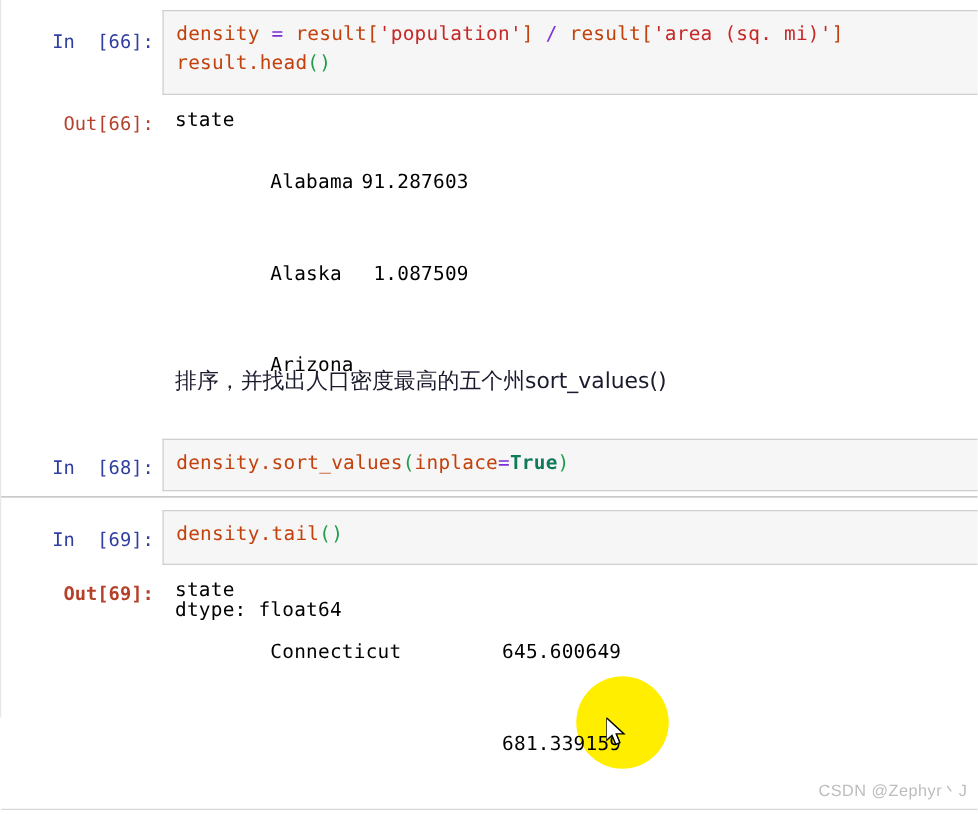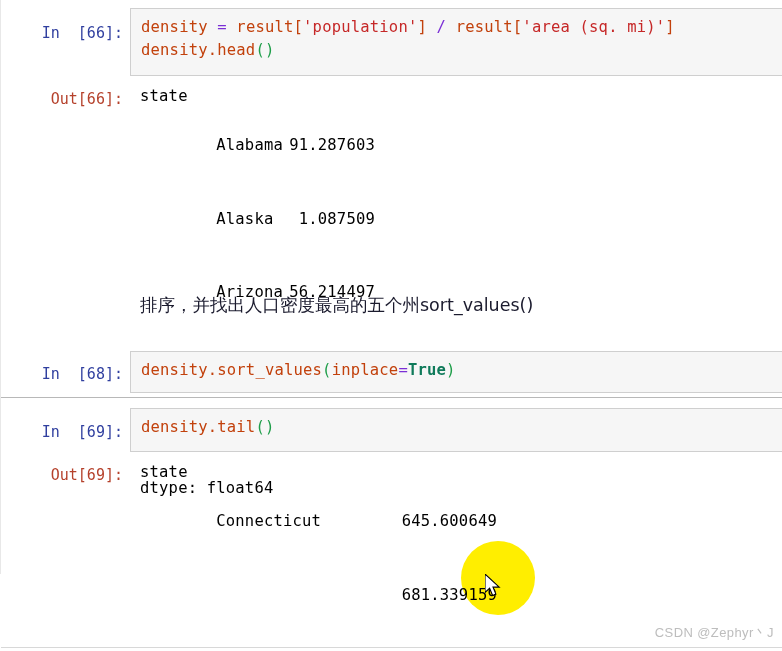--- a/index.html
+++ b/index.html
@@ -142,36 +142,36 @@
 </style>
 </head>
 <body>
 
 <div class="nb">
 
   <div class="cell" style="top:8px;">
     <div class="prompt prompt-in" style="top:14px;">In  [66]:</div>
     <div class="input-box" style="top:0px; height:68px;">
       <div class="code-line"><span class="tok-plain">density </span><span class="tok-op">=</span><span class="tok-plain"> result[</span><span class="tok-str">'population'</span><span class="tok-plain">] </span><span class="tok-op">/</span><span class="tok-plain"> result[</span><span class="tok-str">'area (sq. mi)'</span><span class="tok-plain">]</span></div>
-      <div class="code-line"><span class="tok-plain">density.head</span><span class="tok-paren">()</span></div>
+      <div class="code-line"><span class="tok-plain">result.head</span><span class="tok-paren">()</span></div>
     </div>
   </div>
 
   <div class="cell" style="top:88px;">
     <div class="prompt prompt-out" style="top:0px;">Out[66]:</div>
     <div class="output-box" style="top:-4px;">
       <div class="out-line" style="padding-left:10px;">state</div>
       <div class="out-line out-row" style="padding-left:10px;">
         <span class="out-label">Alabama</span><span class="out-value" style="left:130px; width:115px;">91.287603</span>
       </div>
       <div class="out-line out-row" style="padding-left:10px;">
         <span class="out-label">Alaska</span><span class="out-value" style="left:130px; width:115px;">1.087509</span>
       </div>
       <div class="out-line out-row" style="padding-left:10px;">
-        <span class="out-label">Arizona</span><span class="out-value" style="left:130px; width:115px;">56.214497</span>
+        <span class="out-label">Arizona</span>
       </div>
       <div class="out-line out-row" style="padding-left:10px;">
         <span class="out-label">Arkansas</span><span class="out-value" style="left:130px; width:115px;">54.948667</span>
       </div>
       <div class="out-line out-row" style="padding-left:10px;">
         <span class="out-label">California</span><span class="out-value" style="left:130px; width:115px;">228.051342</span>
       </div>
       <div class="out-line" style="padding-left:10px;">dtype: float64</div>
     </div>
   </div>
@@ -190,21 +190,21 @@
   <div class="divider" style="top:397px;"></div>
 
   <div class="cell" style="top:408px;">
     <div class="prompt prompt-in" style="top:13px;">In  [69]:</div>
     <div class="input-box" style="top:0px; height:44px;">
       <div class="code-line"><span class="tok-plain">density.tail</span><span class="tok-paren">()</span></div>
     </div>
   </div>
 
   <div class="cell" style="top:464px;">
-    <div class="prompt prompt-out" style="top:0px;">Out[69]:</div>
+    <div class="prompt prompt-out" style="top:0px;font-weight:bold;">Out[69]:</div>
     <div class="output-box" style="top:-4px;">
       <div class="out-line" style="padding-left:10px;">state</div>
       <div class="out-line out-row" style="padding-left:10px;">
         <span class="out-label">Connecticut</span><span class="out-value" style="left:240px; width:127px;">645.600649</span>
       </div>
       <div class="out-line out-row" style="padding-left:10px;">
         <span class="out-value" style="left:240px; width:127px;">681.339159</span>
       </div>
       <div class="out-line out-row" style="padding-left:10px;">
         

